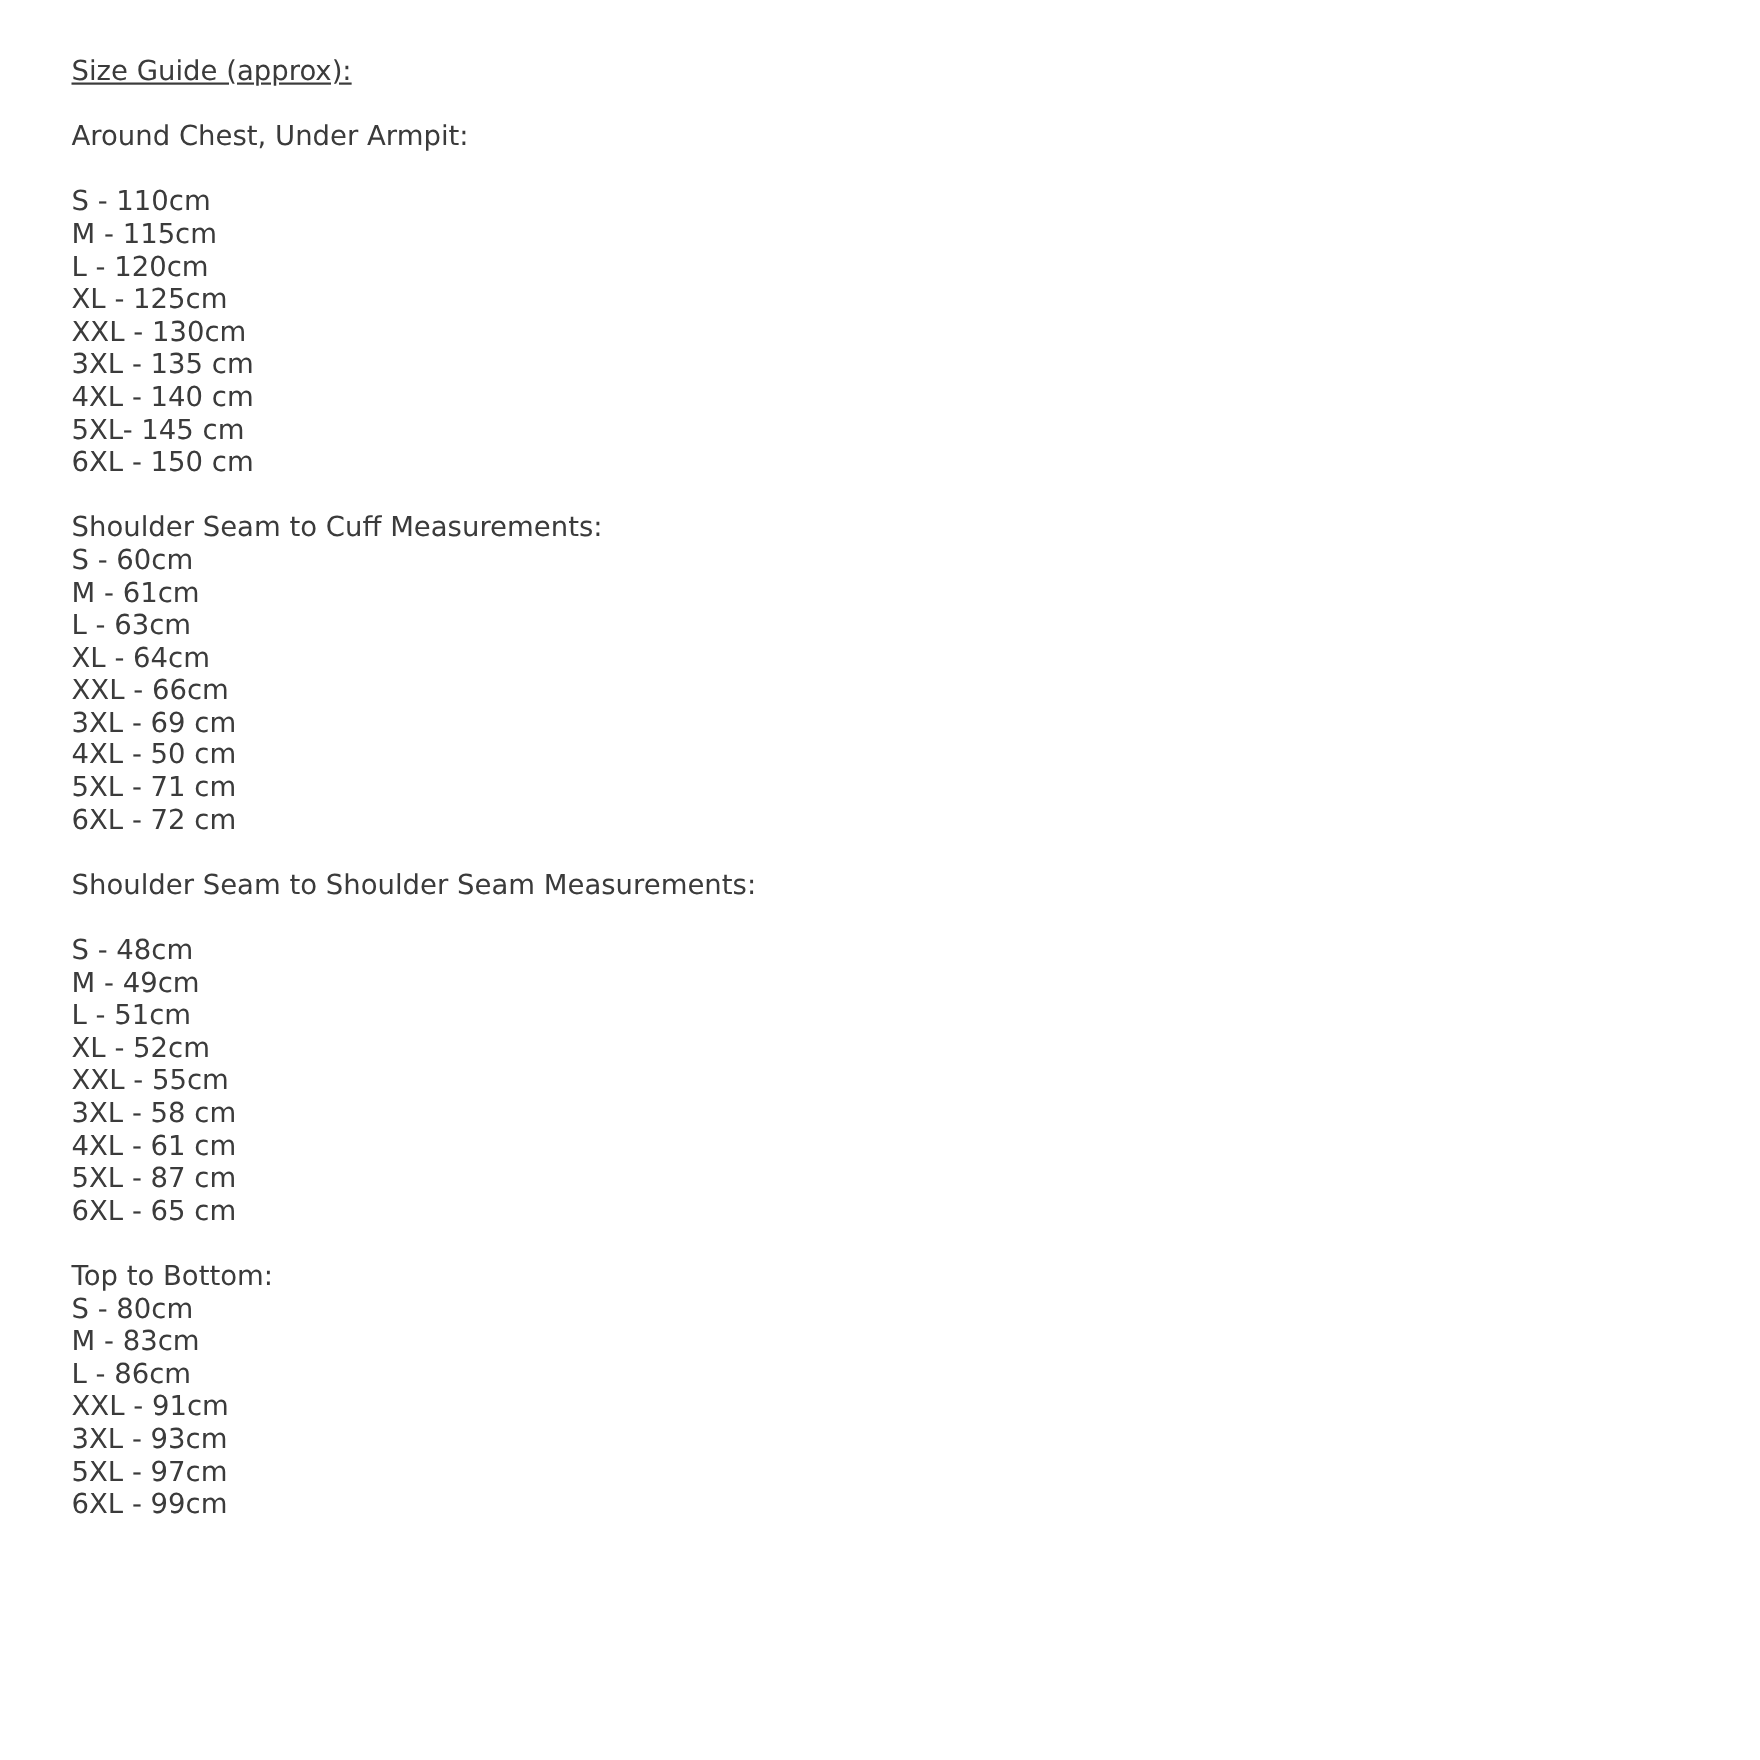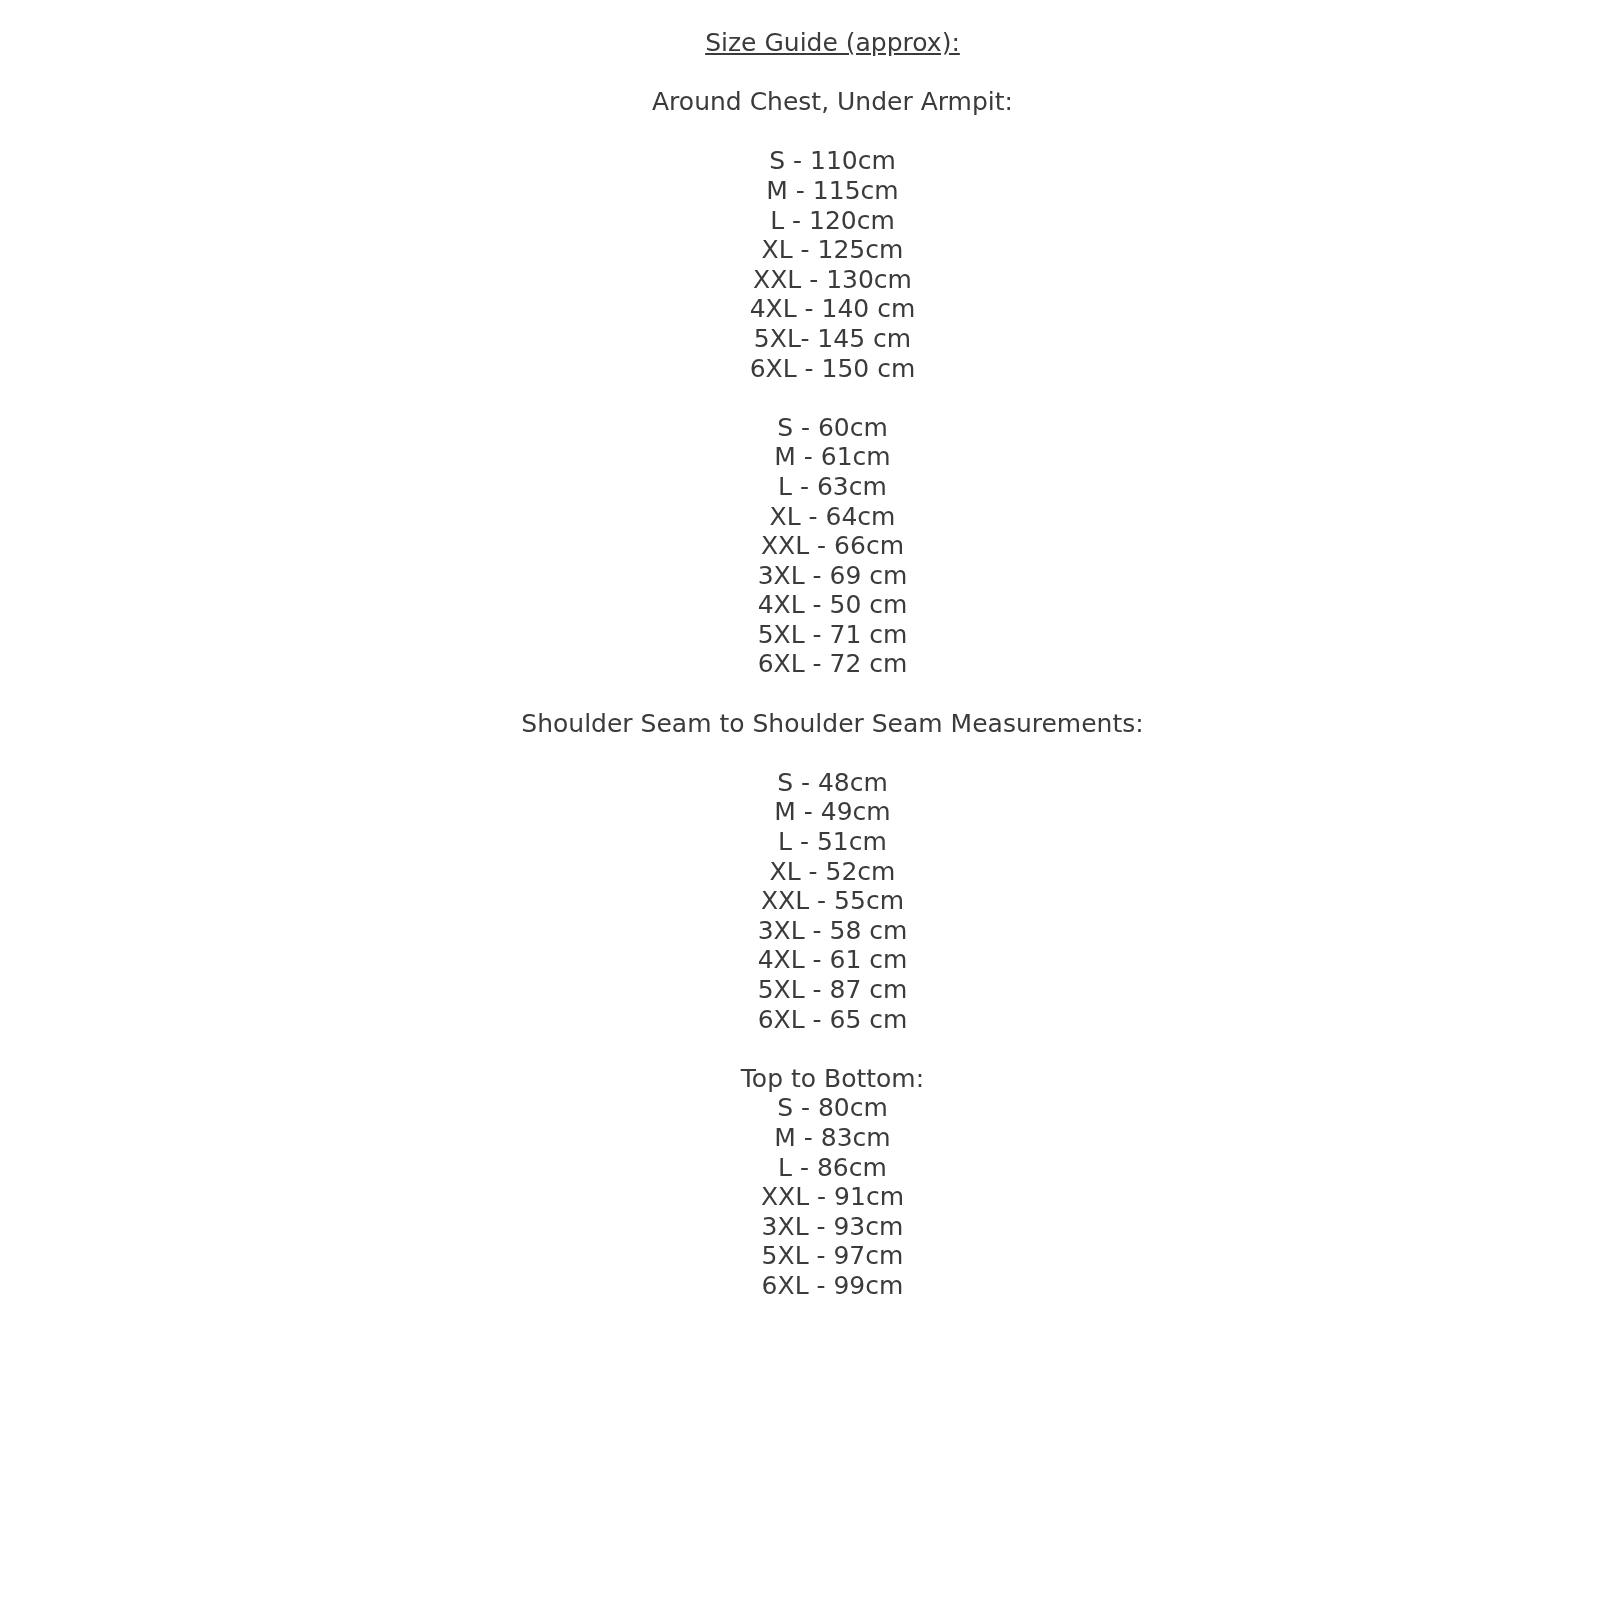--- a/index.html
+++ b/index.html
@@ -10,23 +10,23 @@
   .page {
     position: relative;
     width: 1600px;
     height: 1600px;
     background: #ffffff;
     overflow: hidden;
     font-family: "DejaVu Sans", "Liberation Sans", sans-serif;
     color: #3b3b3b;
   }
   .content {
-    padding-top: 28px;
+    padding-top: 50px;
     margin-left: 65px;   
-    text-align: center;
+    text-align: left;
     font-size: 25px;
     line-height: 29.6px;
   }
   .line {
     min-height: 29.6px;
     white-space: pre;
   }
   .page-title {
     text-decoration: underline;
   }
@@ -40,25 +40,27 @@
     <div class="line page-title">Size Guide (approx):</div>
     <div class="line blank"></div>
 
     <div class="line section-heading">Around Chest, Under Armpit:</div>
     <div class="line blank"></div>
     <div class="line">S - 110cm</div>
     <div class="line">M - 115cm</div>
     <div class="line">L - 120cm</div>
     <div class="line">XL - 125cm</div>
     <div class="line">XXL - 130cm</div>
+    <div class="line">3XL - 135 cm</div>
     <div class="line">4XL - 140 cm</div>
     <div class="line">5XL- 145 cm</div>
     <div class="line">6XL - 150 cm</div>
     <div class="line blank"></div>
 
+    <div class="line section-heading">Shoulder Seam to Cuff Measurements:</div>
     <div class="line">S - 60cm</div>
     <div class="line">M - 61cm</div>
     <div class="line">L - 63cm</div>
     <div class="line">XL - 64cm</div>
     <div class="line">XXL - 66cm</div>
     <div class="line">3XL - 69 cm</div>
     <div class="line">4XL - 50 cm</div>
     <div class="line">5XL - 71 cm</div>
     <div class="line">6XL - 72 cm</div>
     <div class="line blank"></div>

